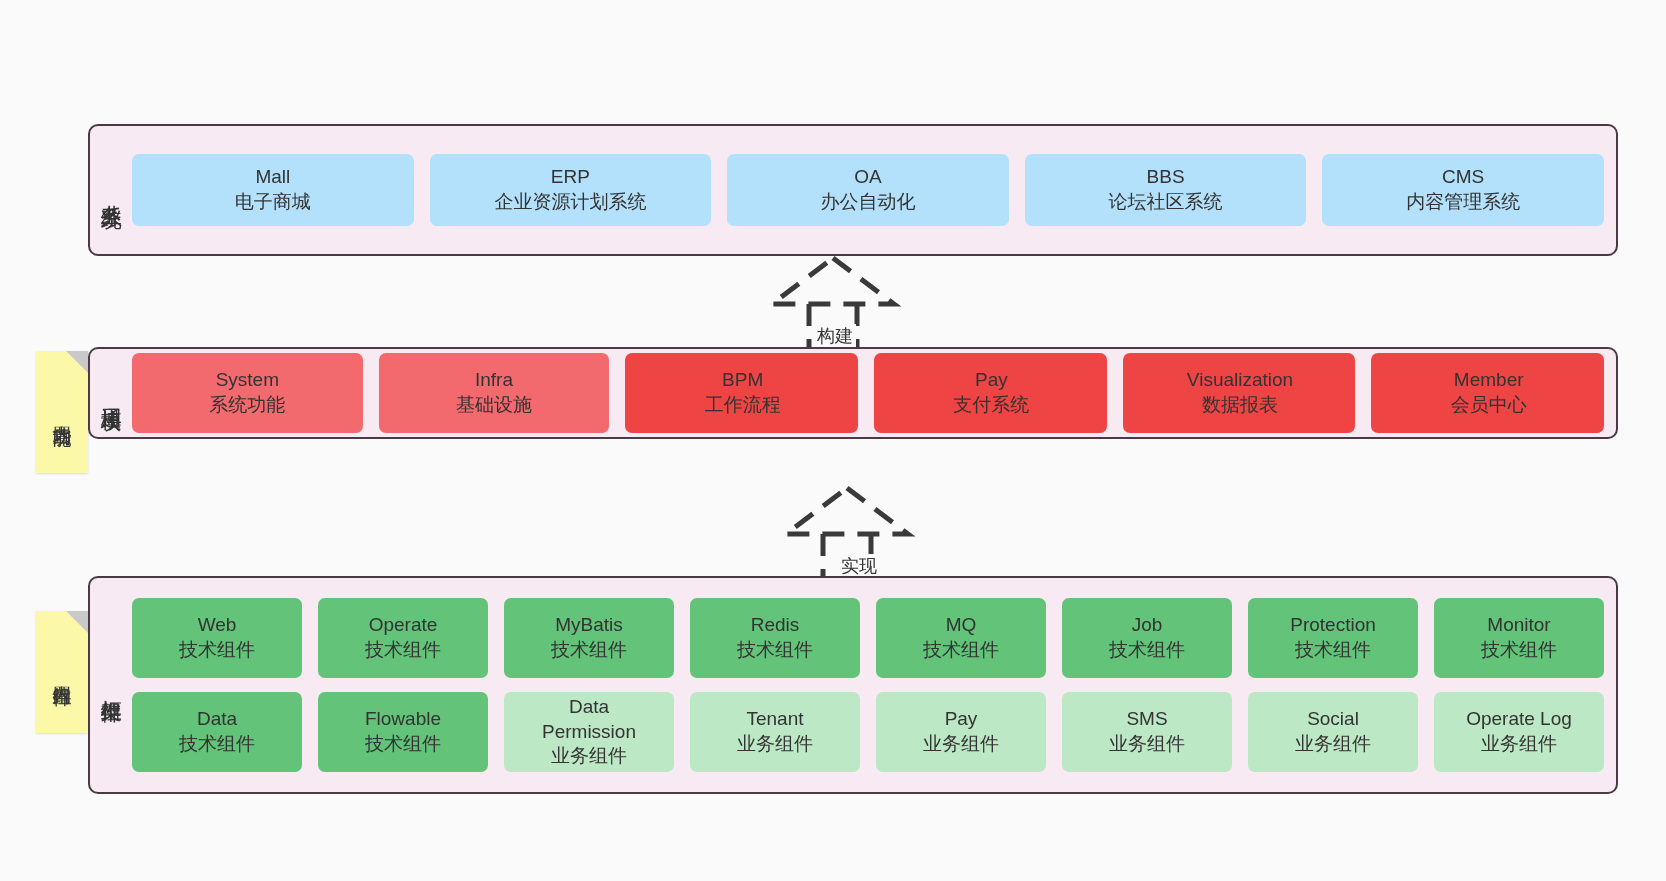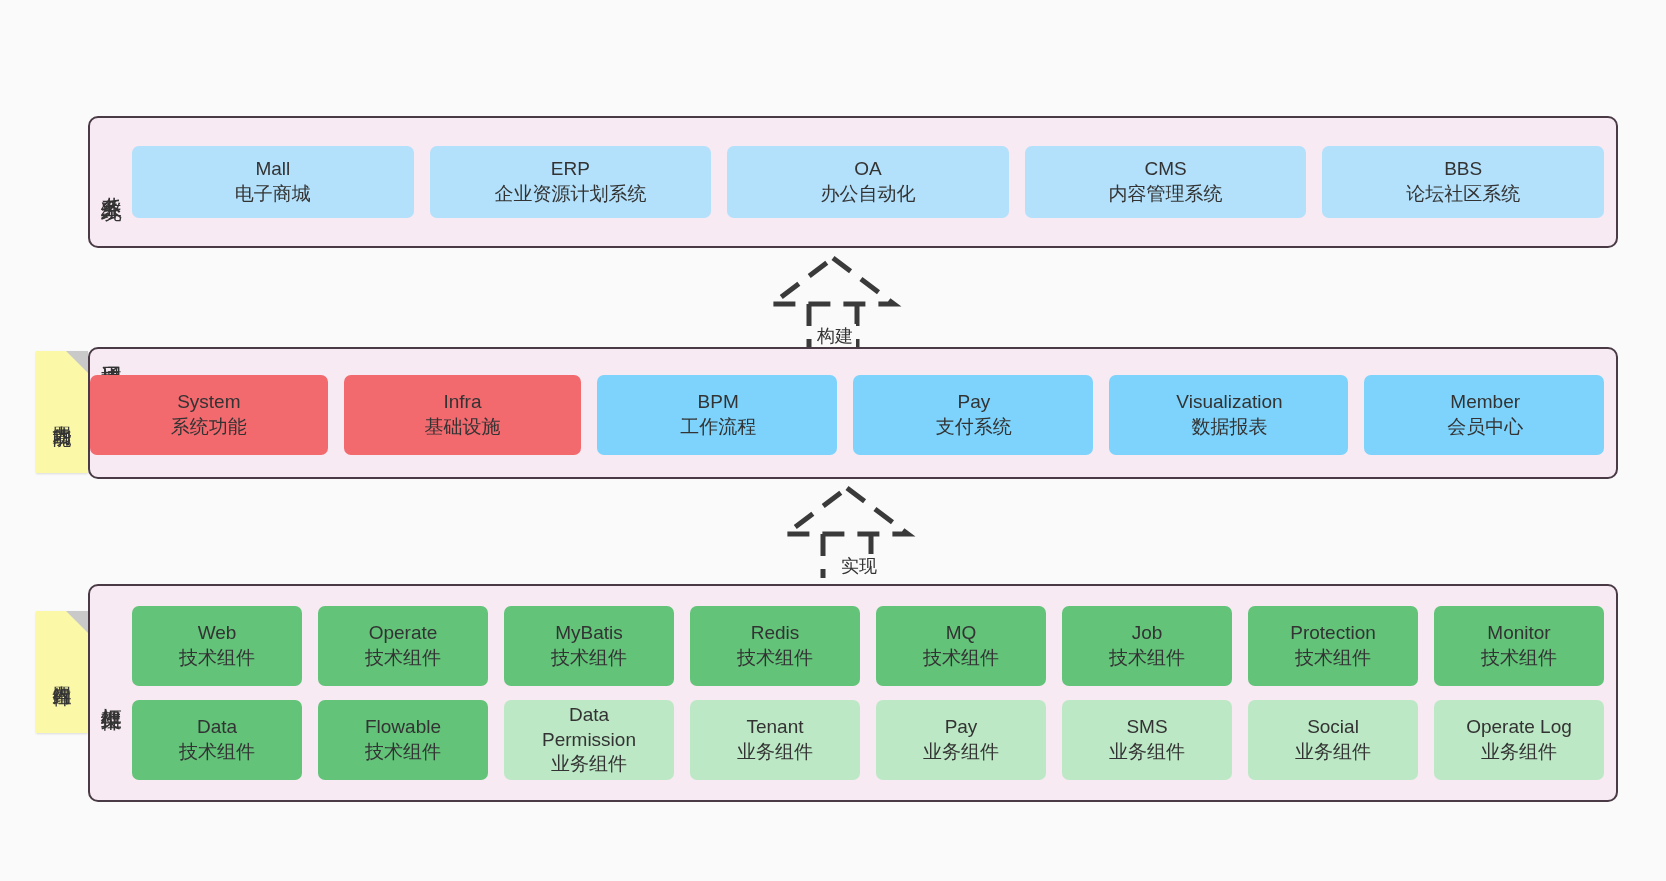--- a/index.html
+++ b/index.html
@@ -67,33 +67,33 @@
     line-height:1.30;
     color:#333333;
     padding:6px 4px;
     user-select:none;
   }
   .card .t1{display:block;}
   .card .t2{display:block;}
   .card .t3{display:block;}
   .c-blue{background:#B3E0FA;}
   .c-red{background:#F2696E;}
-  .c-pink{background:#7dd3fc;padding-left:6px;}
+  .c-pink{background:#ef4444;padding-left:6px;}
   .c-green{background:#62C379;}
   .c-lgreen{background:#BCE8C5;}
 
   
-  #layer-business{left:88px;top:116px;width:1530px;height:132px;}
+  #layer-business{left:88px;top:124px;width:1530px;height:132px;}
   #layer-business .layer-body{padding-left:0;}
   #layer-business .row{height:72px;}
 
-  #layer-modules{left:88px;top:347px;width:1530px;height:132px;flex-direction:column;}
+  #layer-modules{left:88px;top:347px;width:1530px;height:92px;}
   #layer-modules .row{height:80px;}
 
-  #layer-framework{left:88px;top:576px;width:1530px;height:218px;margin-top:8px;}
+  #layer-framework{left:88px;top:576px;width:1530px;height:218px;}
   #layer-framework .row{height:80px;}
 
   
   .sticky{
     position:absolute;
     width:52px;
     background:#FBF8A8;
     font-size:19px;
     line-height:1.16;
     color:#333333;
@@ -149,26 +149,26 @@
         </div>
         <div class="card c-blue">
           <span class="t1">ERP</span>
           <span class="t2">企业资源计划系统</span>
         </div>
         <div class="card c-blue">
           <span class="t1">OA</span>
           <span class="t2">办公自动化</span>
         </div>
         <div class="card c-blue">
+          <span class="t1">BBS</span>
+          <span class="t2">论坛社区系统</span>
+        </div>
+        <div class="card c-blue">
           <span class="t1">CMS</span>
           <span class="t2">内容管理系统</span>
-        </div>
-        <div class="card c-blue">
-          <span class="t1">BBS</span>
-          <span class="t2">论坛社区系统</span>
         </div>
       </div>
     </div>
   </div>
 
   <div class="connector" id="conn-build">
     <svg width="170" height="96" viewBox="0 0 170 96">
       <path d="M85 6 L146 52 L24 52 Z" fill="none" stroke="#3A3A3A" stroke-width="5" stroke-dasharray="22,13" stroke-linecap="butt" stroke-linejoin="miter"></path>
       <path d="M61 52 L61 96 M109 52 L109 96" fill="none" stroke="#3A3A3A" stroke-width="5" stroke-dasharray="22,13"></path>
     </svg>

